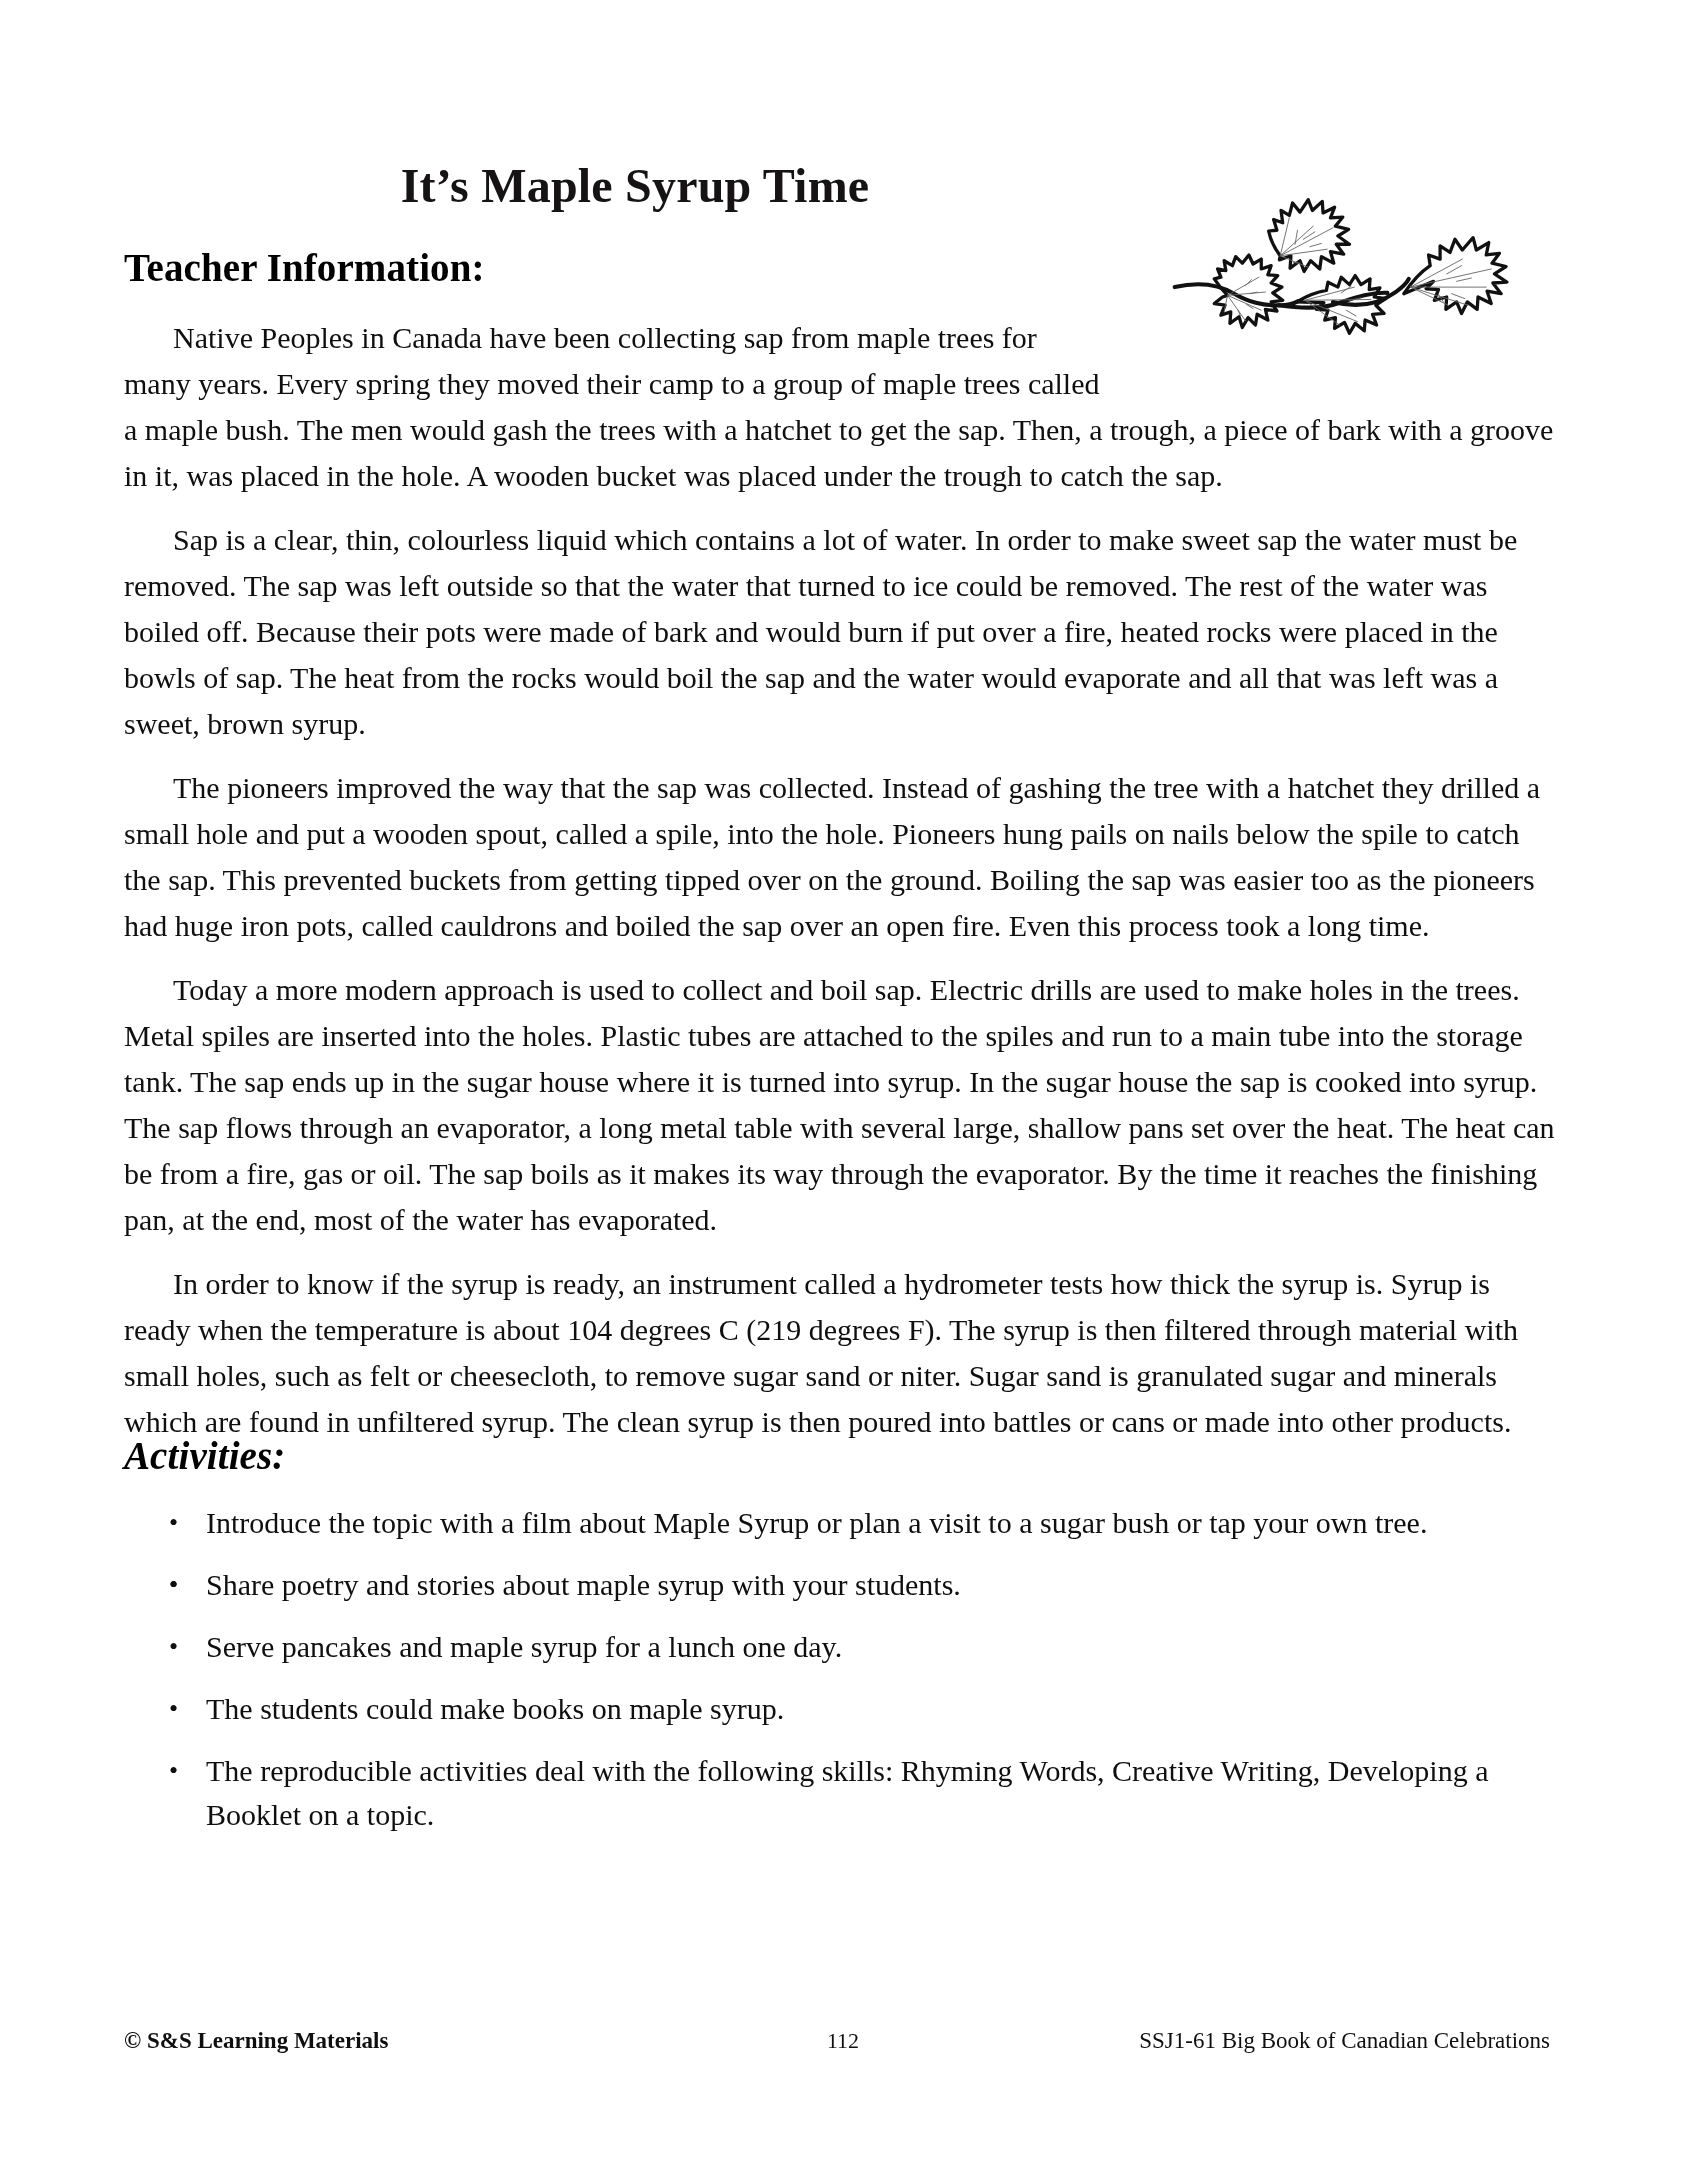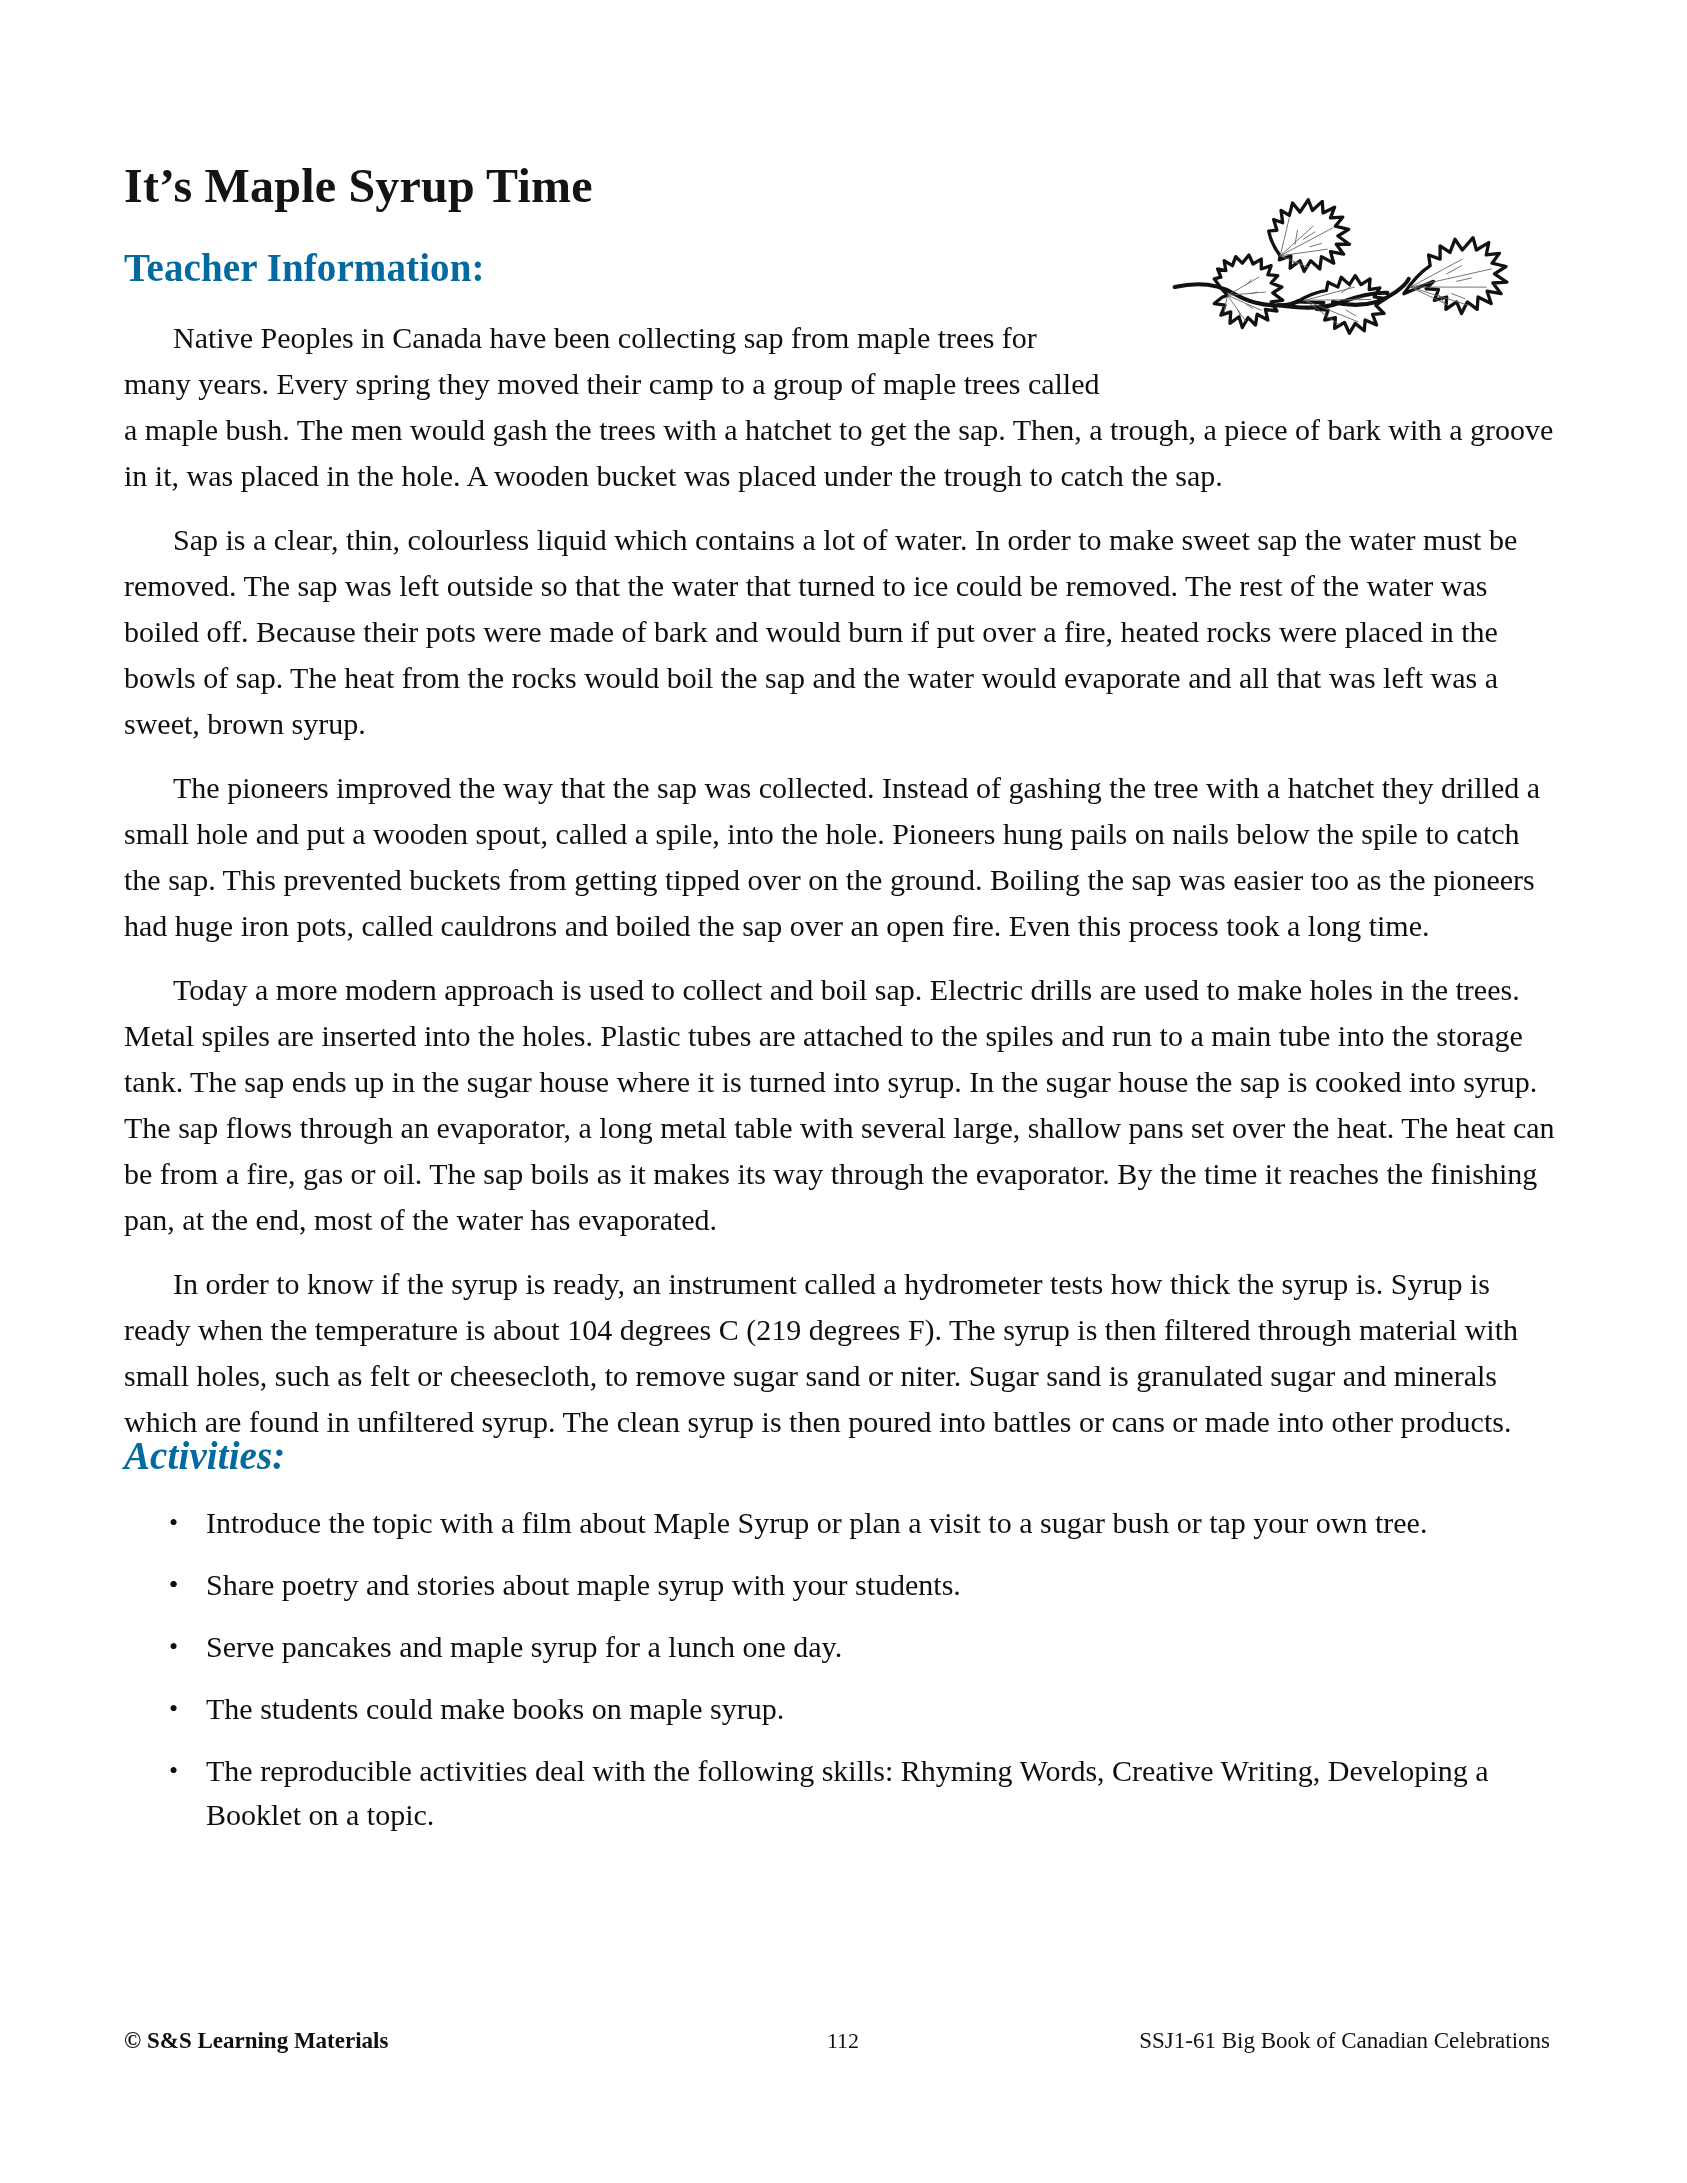--- a/index.html
+++ b/index.html
@@ -20,20 +20,21 @@
     overflow: hidden;
     box-sizing: border-box;
   }
 
   
   #title-row {
     position: absolute;
     left: 124px;
     top: 161px;
     width: 1022px;
+    text-align: center;
   }
   #doc-title {
     font-family: "Liberation Serif", "DejaVu Serif", serif;
     font-weight: bold;
     font-size: 48px;
     line-height: 1.05;
     letter-spacing: 0.2px;
     color: #151313;
     white-space: nowrap;
   }
@@ -48,21 +49,21 @@
   }
   #leaf-art svg { display:block; width:100%; height:100%; }
 
   
   .section-heading {
     position: absolute;
     left: 124px;
     font-weight: bold;
     font-size: 39px;
     line-height: 1.1;
-    color: #0369a1;
+    color: #000000;
     letter-spacing: 0.1px;
     text-align: right;
   }
   #heading-teacher { top: 247px; }
   #heading-activities { top: 1435px; font-style: italic; }
 
   
   #body-block {
     position: absolute;
     left: 124px;

